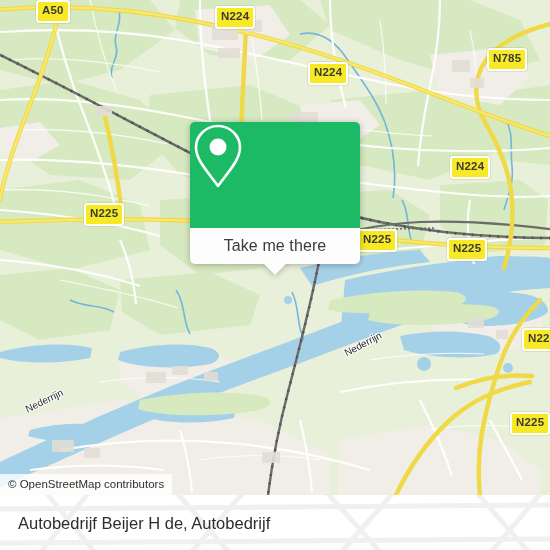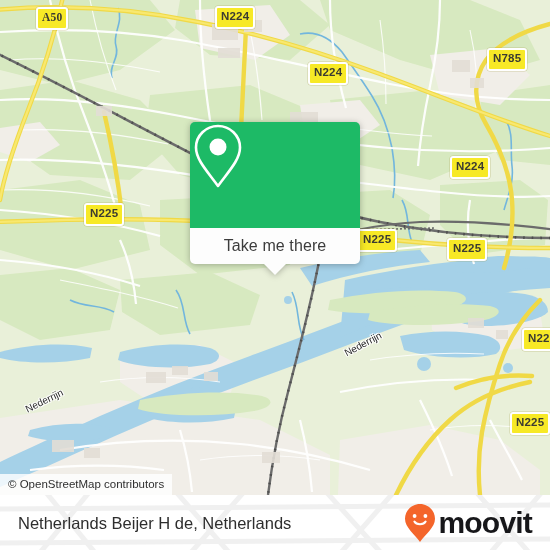--- a/index.html
+++ b/index.html
@@ -331,21 +331,21 @@
           <rect x="468" y="318" width="16" height="10"></rect>
           <rect x="496" y="330" width="12" height="9"></rect>
           <rect x="52" y="440" width="22" height="12"></rect>
           <rect x="84" y="448" width="16" height="10"></rect>
           <rect x="262" y="452" width="18" height="11"></rect>
         </g>
 
       </g>
     </svg>
 
-    <div class="shield" style="left:36px;  top:7px;font-family:Liberation Serif, serif;">A50</div>
+    <div class="shield" style="left:36px;  top:0;">A50</div>
     <div class="shield" style="left:215px; top:6px;">N224</div>
     <div class="shield" style="left:308px; top:62px;">N224</div>
     <div class="shield" style="left:487px; top:48px;text-align:center;">N785</div>
     <div class="shield" style="left:450px; top:156px;">N224</div>
     <div class="shield" style="left:84px;  top:203px;">N225</div>
     <div class="shield" style="left:357px; top:229px;">N225</div>
     <div class="shield" style="left:447px; top:238px;">N225</div>
     <div class="shield" style="left:522px; top:328px;">N225</div>
     <div class="shield" style="left:510px; top:412px;">N225</div>
 
@@ -380,27 +380,18 @@
         <path d="M250,-10 L180,70"></path>
         <path d="M320,-10 L392,70"></path>
         <path d="M400,-10 L330,70"></path>
         <path d="M470,-10 L540,70"></path>
         <path d="M548,-10 L480,70"></path>
         <path d="M-10,14 L560,10"></path>
         <path d="M-10,48 L560,44"></path>
       </g>
     </svg>
 
-    <div id="footer-title">Netherlands Beijer H de, Netherlands</div>
-
-    <div id="brand">
-      <svg width="32" height="40" viewBox="0 0 32 40">
-        <path d="M16 1 C 7.7 1 1 7.6 1 15.8 C 1 24.6 10.5 31 16 39 C 21.5 31 31 24.6 31 15.8 C 31 7.6 24.3 1 16 1 Z" fill="#f4652b"></path>
-        <circle cx="10.6" cy="13" r="1.9" fill="#ffffff"></circle>
-        <circle cx="21.4" cy="13" r="1.9" fill="#ffffff"></circle>
-        <path d="M10.4 18.6 C 12.4 22.2 19.6 22.2 21.6 18.6" fill="none" stroke="#ffffff" stroke-width="2.1" stroke-linecap="round"></path>
-      </svg>
-      <span id="brand-text">moovit</span>
-    </div>
+    <div id="footer-title">Autobedrijf Beijer H de, Autobedrijf</div>
+
 
   </div>
 
 </div>
 
 </body></html>

